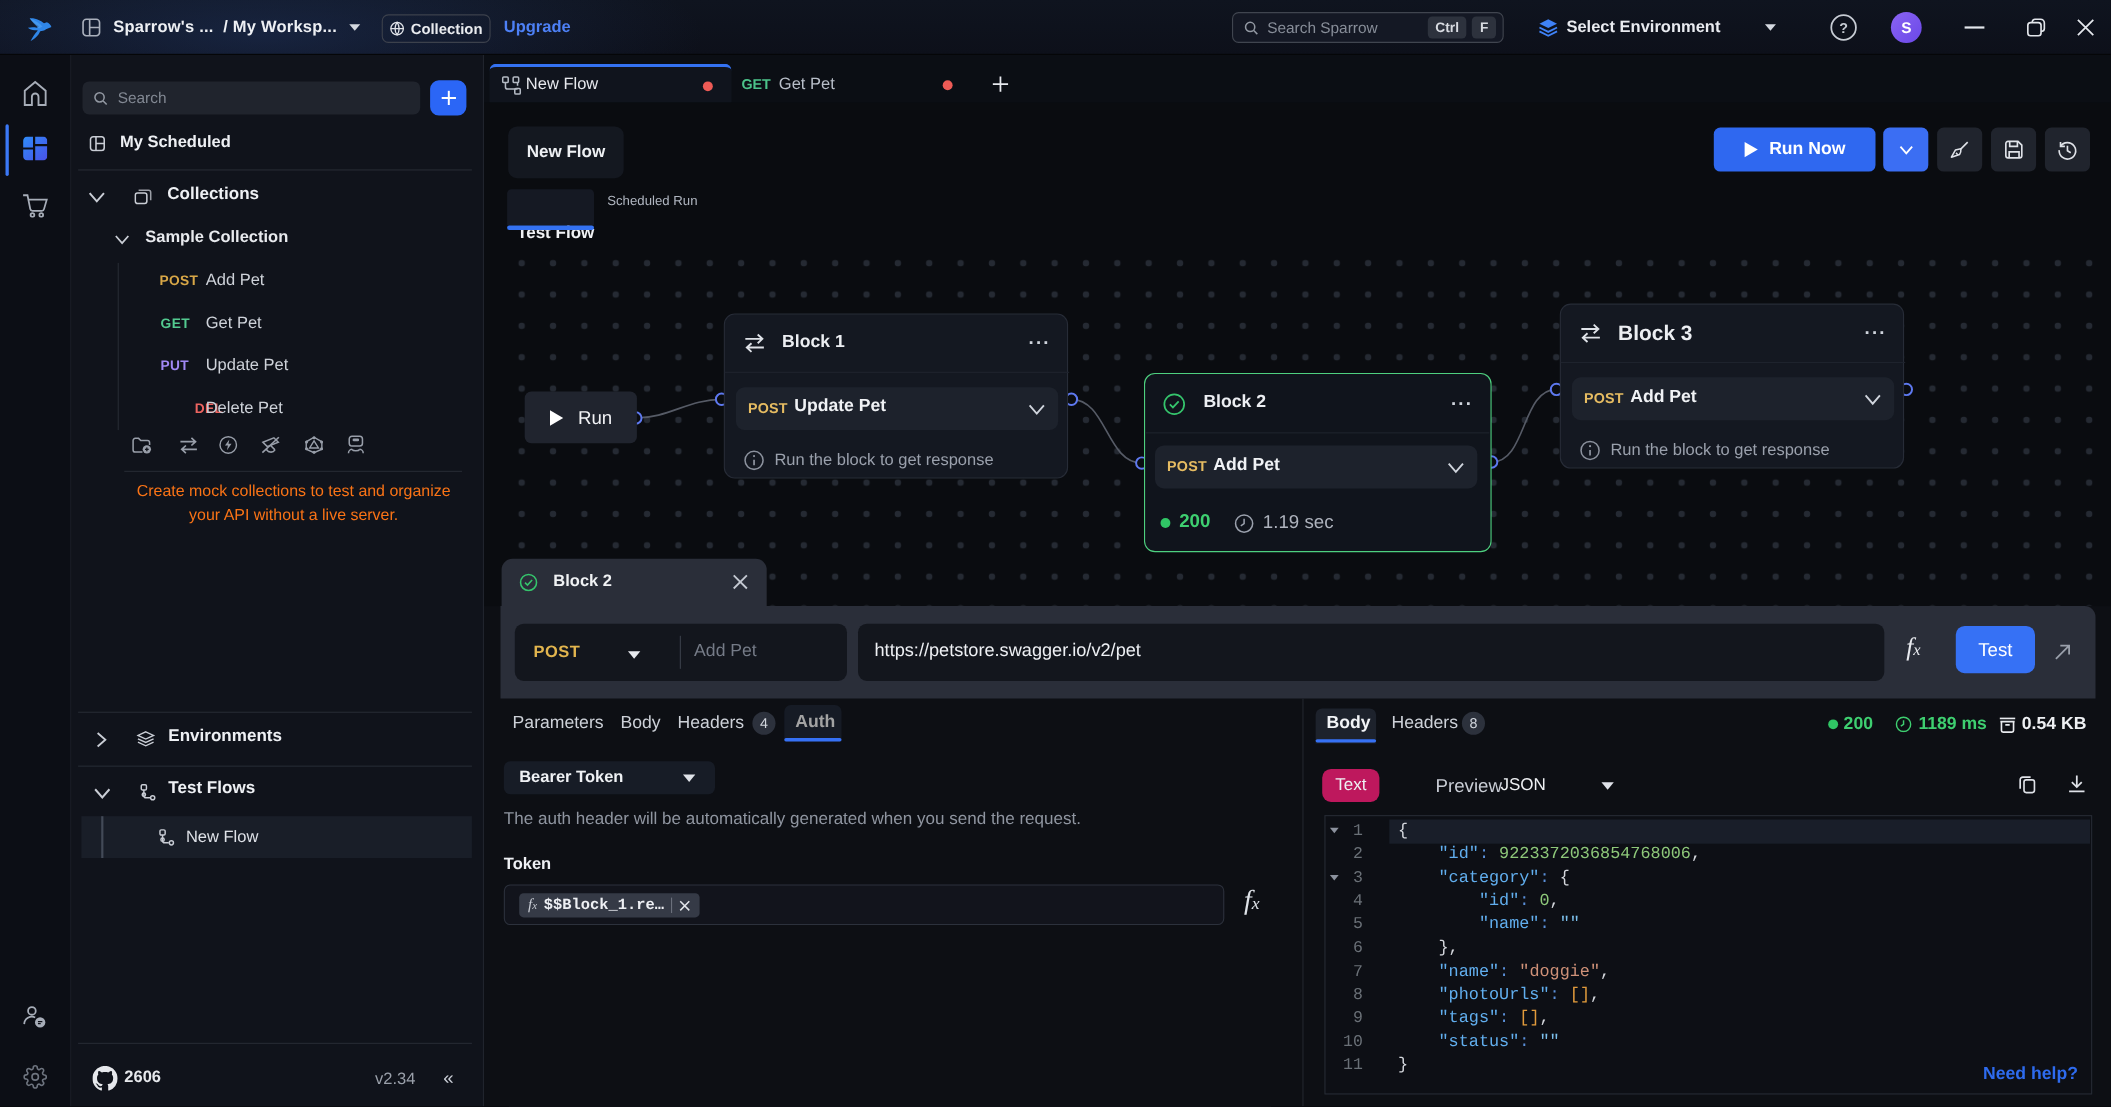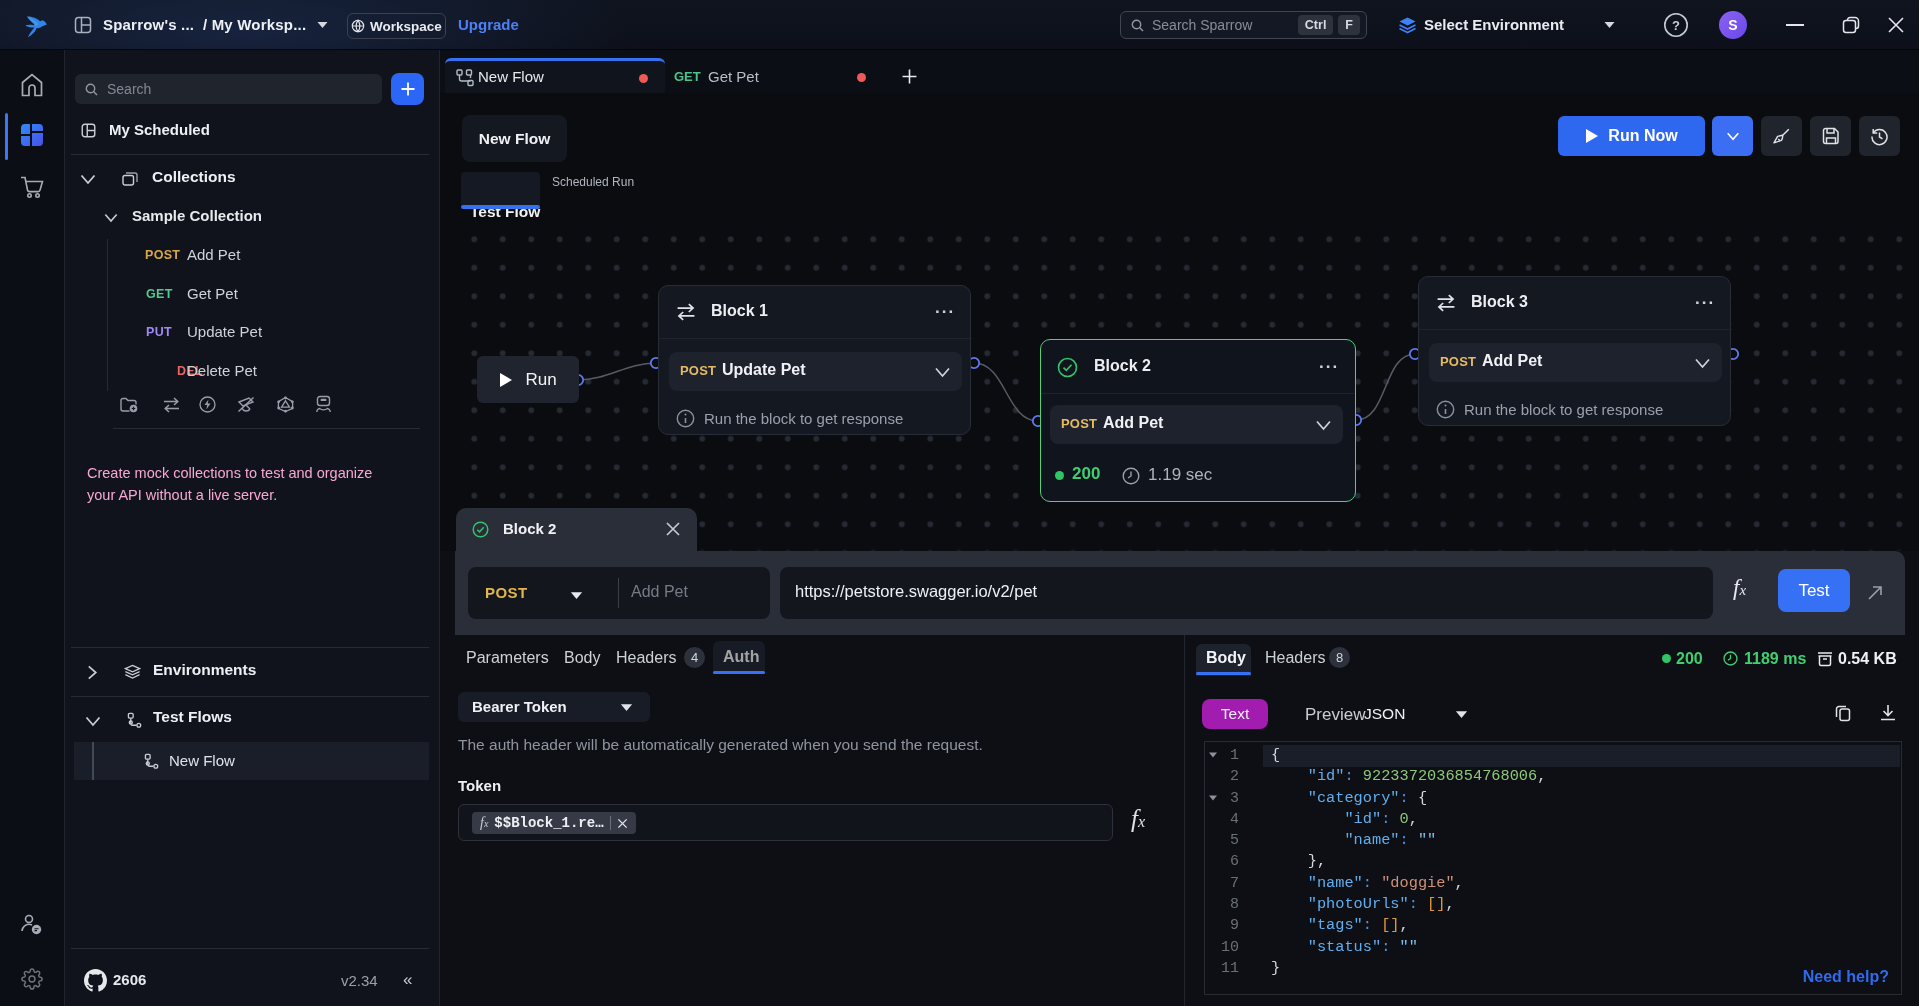--- a/index.html
+++ b/index.html
@@ -36,21 +36,21 @@
     <div class="abs" style="left:103px;top:16px;font-size:15px;font-weight:700;color:#eef0f4;letter-spacing:.2px;">Sparrow's ...&nbsp; / My Worksp...</div>
     <svg class="abs" style="left:317px;top:21px" width="11" height="8" viewBox="0 0 11 8">
         <path d="M0.5 1 L5.5 7 L10.5 1 Z" fill="#d4d8df"></path>
       </svg>
 
     <div class="abs flex" style="left:347px;top:13px;width:99px;height:26px;border:1px solid #3c414c;border-radius:6px;justify-content:center;gap:5px;">
       <svg width="14" height="14" viewBox="0 0 14 14" fill="none" stroke="#dfe2e8" stroke-width="1.2">
           <circle cx="7" cy="7" r="5.7"></circle>
           <path d="M1.3 7 H12.7 M7 1.3 C4.5 4.5 4.5 9.5 7 12.7 C9.5 9.5 9.5 4.5 7 1.3 Z"></path>
         </svg>
-      <span style="font-size:13.5px;font-weight:700;color:#e9ebef;">Workspace</span>
+      <span style="font-size:13.5px;font-weight:700;color:#e9ebef;">Collection</span>
     </div>
     <div class="abs" style="left:458px;top:16px;font-size:15px;font-weight:700;color:#4d80f6;">Upgrade</div>
 
     <div class="abs flex" style="left:1120px;top:11px;width:247px;height:28px;border:1px solid #40454f;border-radius:6px;background:#141824;padding:0 6px 0 10px;">
       <svg width="13" height="13" viewBox="0 0 13 13" fill="none" stroke="#9298a2" stroke-width="1.4">
           <circle cx="5.5" cy="5.5" r="4.2"></circle>
           <path d="M8.8 8.8 L12 12"></path>
         </svg>
       <span style="font-size:14px;color:#878d98;margin-left:8px;flex:1;">Search Sparrow</span>
       <span class="flex" style="height:20px;padding:0 7px;background:#2d323d;border-radius:4px;font-size:12.5px;font-weight:700;color:#d8dbe1;">Ctrl</span>
@@ -191,21 +191,21 @@
         <circle cx="8.5" cy="15.2" r="1.4" fill="#989ea9" stroke="none"></circle>
       </svg>
     <svg class="abs" style="left:250px;top:345px" width="17" height="18" viewBox="0 0 17 18" fill="none" stroke="#989ea9" stroke-width="1.4">
         <rect x="2.5" y="1.5" width="12" height="9" rx="2.5"></rect>
         <rect x="5.5" y="3.7" width="6" height="2.4" rx="1.2" fill="#989ea9" stroke="none"></rect>
         <path d="M5 13.5 c1 1.8 6 1.8 7 0"></path>
         <path d="M1.8 17 c0 -2.3 2 -3.5 3.4 -3.5 M15.2 17 c0 -2.3 -2 -3.5 -3.4 -3.5"></path>
       </svg>
     <div class="abs" style="left:48px;top:378px;width:307px;height:1px;background:#262b34;"></div>
     
-    <div class="abs" style="left:22px;top:412px;width:360px;text-align:left;font-size:14.5px;line-height:22px;color:#f9a8d4;">Create mock collections to test and organize<br>your API without a live server.</div>
+    <div class="abs" style="left:22px;top:386px;width:360px;text-align:center;font-size:14.5px;line-height:22px;color:#f97316;">Create mock collections to test and organize<br>your API without a live server.</div>
     
     
     <div class="abs" style="left:6px;top:597px;width:358px;height:1px;background:#262b34;"></div>
     <svg class="abs" style="left:22px;top:615px" width="11" height="15" viewBox="0 0 11 16" fill="none" stroke="#c9cdd5" stroke-width="1.8">
         <path d="M1.5 1.5 L9 8 L1.5 14.5"></path>
       </svg>
     <svg class="abs" style="left:59px;top:614px" width="17" height="16" viewBox="0 0 19 18" fill="none" stroke="#c9cdd5" stroke-width="1.4">
         <path d="M9.5 1.5 L17.5 5.2 L9.5 8.9 L1.5 5.2 Z"></path>
         <path d="M1.5 8.6 L9.5 12.3 L17.5 8.6"></path>
         <path d="M1.5 12 L9.5 15.7 L17.5 12"></path>
@@ -383,21 +383,21 @@
           <path d="M9 4.5 V9 L6 11"></path>
         </svg>
       <span class="abs" style="left:107px;top:125px;font-size:17px;color:#aeb3bd;">1.19 sec</span>
     </div>
 
     <div class="abs" style="left:978px;top:226px;width:313px;height:150px;background:#141821;border:1px solid #272c37;border-radius:10px;">
       <svg class="abs" style="left:17px;top:17px" width="20" height="18" viewBox="0 0 17 16" fill="none" stroke="#dfe2e8" stroke-width="1.5">
           <path d="M1 4.5 H14 M11 1 L14.8 4.5 L11 8"></path>
           <path d="M16 11.5 H3 M6 8 L2.2 11.5 L6 15"></path>
         </svg>
-      <span class="abs" style="left:52px;top:16px;font-size:16px;font-weight:600;color:#eceef2;">Block 3</span>
+      <span class="abs" style="left:52px;top:16px;font-size:19px;font-weight:600;color:#eceef2;">Block 3</span>
       <div class="abs" style="left:276px;top:12px;font-size:17px;font-weight:700;color:#cfd4dc;letter-spacing:2px;">...</div>
       <div class="abs" style="left:0;top:52px;width:313px;height:1px;background:#1e232d;"></div>
       <div class="abs" style="left:10px;top:66px;width:293px;height:39px;background:#1d222c;border-radius:8px;">
         <span class="abs" style="left:11px;top:11px;font-size:13px;font-weight:700;color:#e6bc62;letter-spacing:.2px;">POST</span>
         <span class="abs" style="left:53px;top:9px;font-size:16px;font-weight:600;color:#f0f2f5;">Add Pet</span>
         <svg class="abs" style="left:265px;top:15px" width="17" height="11" viewBox="0 0 16 11" fill="none" stroke="#cfd4dc" stroke-width="1.7">
             <path d="M1.5 1.5 L8 9 L14.5 1.5"></path>
           </svg>
       </div>
       <svg class="abs" style="left:17px;top:123px" width="19" height="19" viewBox="0 0 19 19" fill="none" stroke="#8b919d" stroke-width="1.4">
@@ -483,21 +483,21 @@
         <circle cx="9" cy="9" r="7.8"></circle>
         <path d="M9 4.5 V9 L6 11"></path>
       </svg>
     <span class="abs" style="left:1304px;top:600px;font-size:16px;font-weight:700;color:#3ecf70;">1189 ms</span>
     <svg class="abs" style="left:1377px;top:602px" width="16" height="15" viewBox="0 0 16 15" fill="none" stroke="#e8eaee" stroke-width="1.5">
         <path d="M1.5 4 H14.5 M1 1 H15 M2.5 4 V12 a1.5 1.5 0 0 0 1.5 1.5 h8 a1.5 1.5 0 0 0 1.5 -1.5 V4"></path>
         <path d="M6 7 H10"></path>
       </svg>
     <span class="abs" style="left:1398px;top:600px;font-size:16px;font-weight:700;color:#eef0f3;">0.54 KB</span>
 
-    <div class="abs flex" style="left:762px;top:649px;width:66px;height:30px;background:#a21caf;border-radius:8px;justify-content:center;align-items:center;">
+    <div class="abs flex" style="left:762px;top:649px;width:52px;height:30px;background:#be185d;border-radius:8px;justify-content:center;align-items:center;">
       <span style="font-size:15.5px;color:#eef0f3;">Text</span>
     </div>
     <span class="abs" style="left:845px;top:655px;font-size:17px;color:#c9cdd5;margin-left:20px;">Preview</span>
     <span class="abs" style="left:924px;top:655px;font-size:15.5px;color:#eef0f3;">JSON</span>
     <svg class="abs" style="left:1015px;top:660px" width="13" height="9" viewBox="0 0 11 8">
         <path d="M0.5 1 L5.5 7 L10.5 1 Z" fill="#dfe2e8"></path>
       </svg>
     <svg class="abs" style="left:1395px;top:654px" width="16" height="18" viewBox="0 0 16 18" fill="none" stroke="#dfe2e8" stroke-width="1.5">
         <rect x="5" y="5" width="9.5" height="11.5" rx="2"></rect>
         <path d="M11 2.5 h-7 a2.5 2.5 0 0 0 -2.5 2.5 v8"></path>

